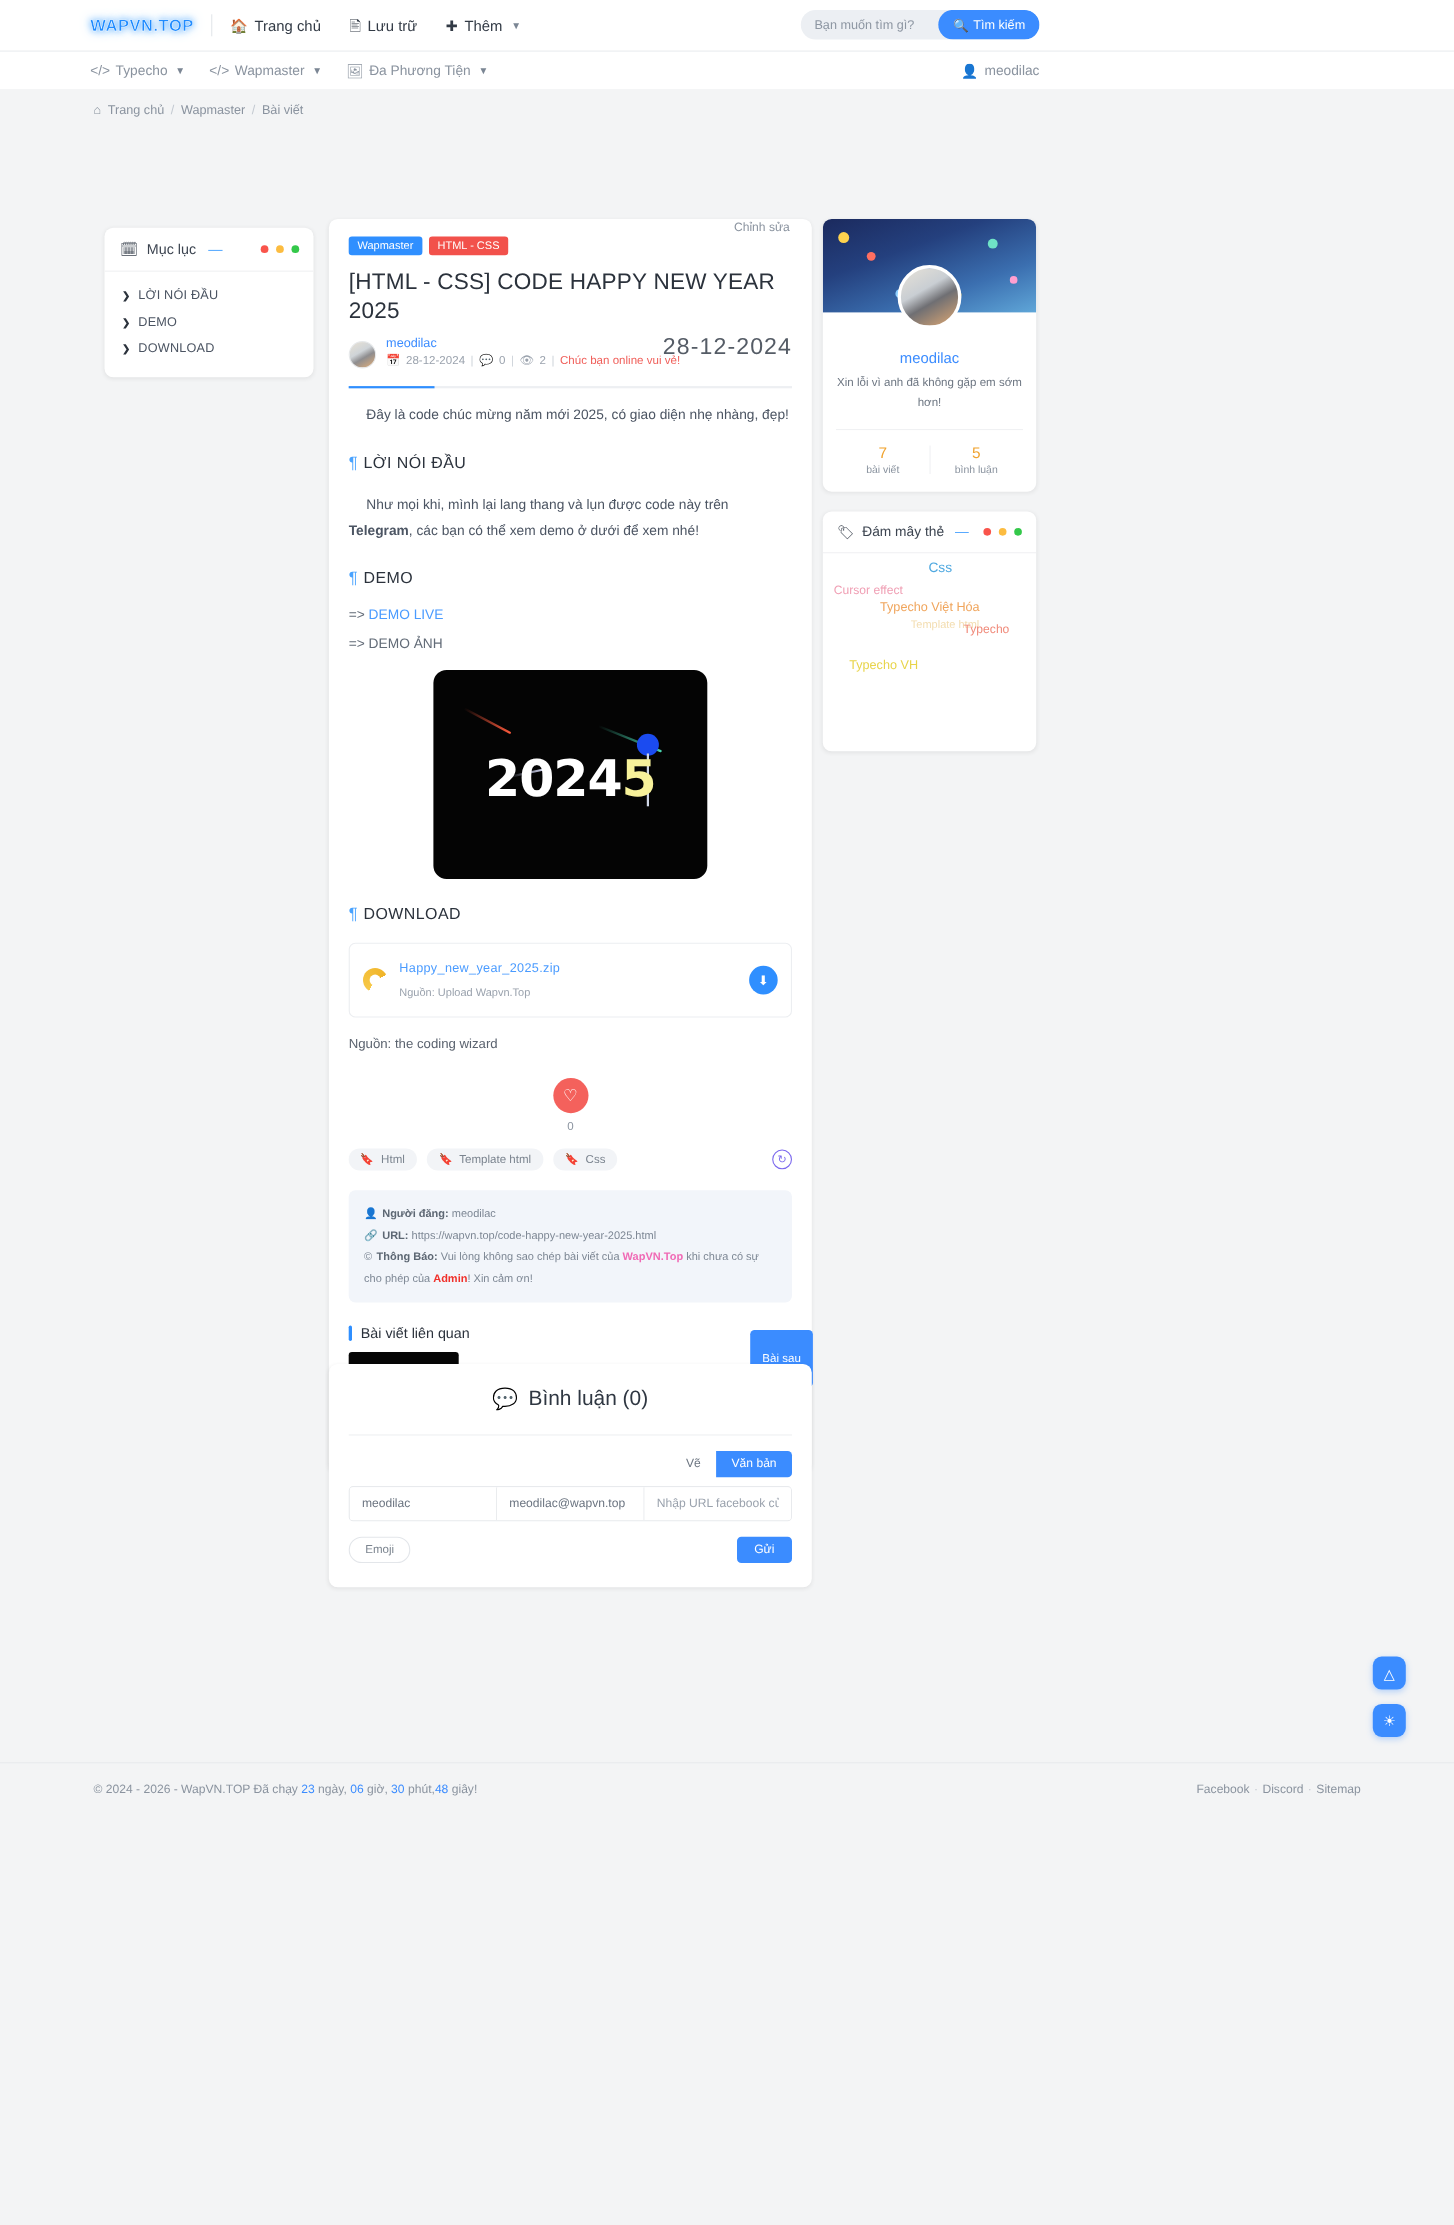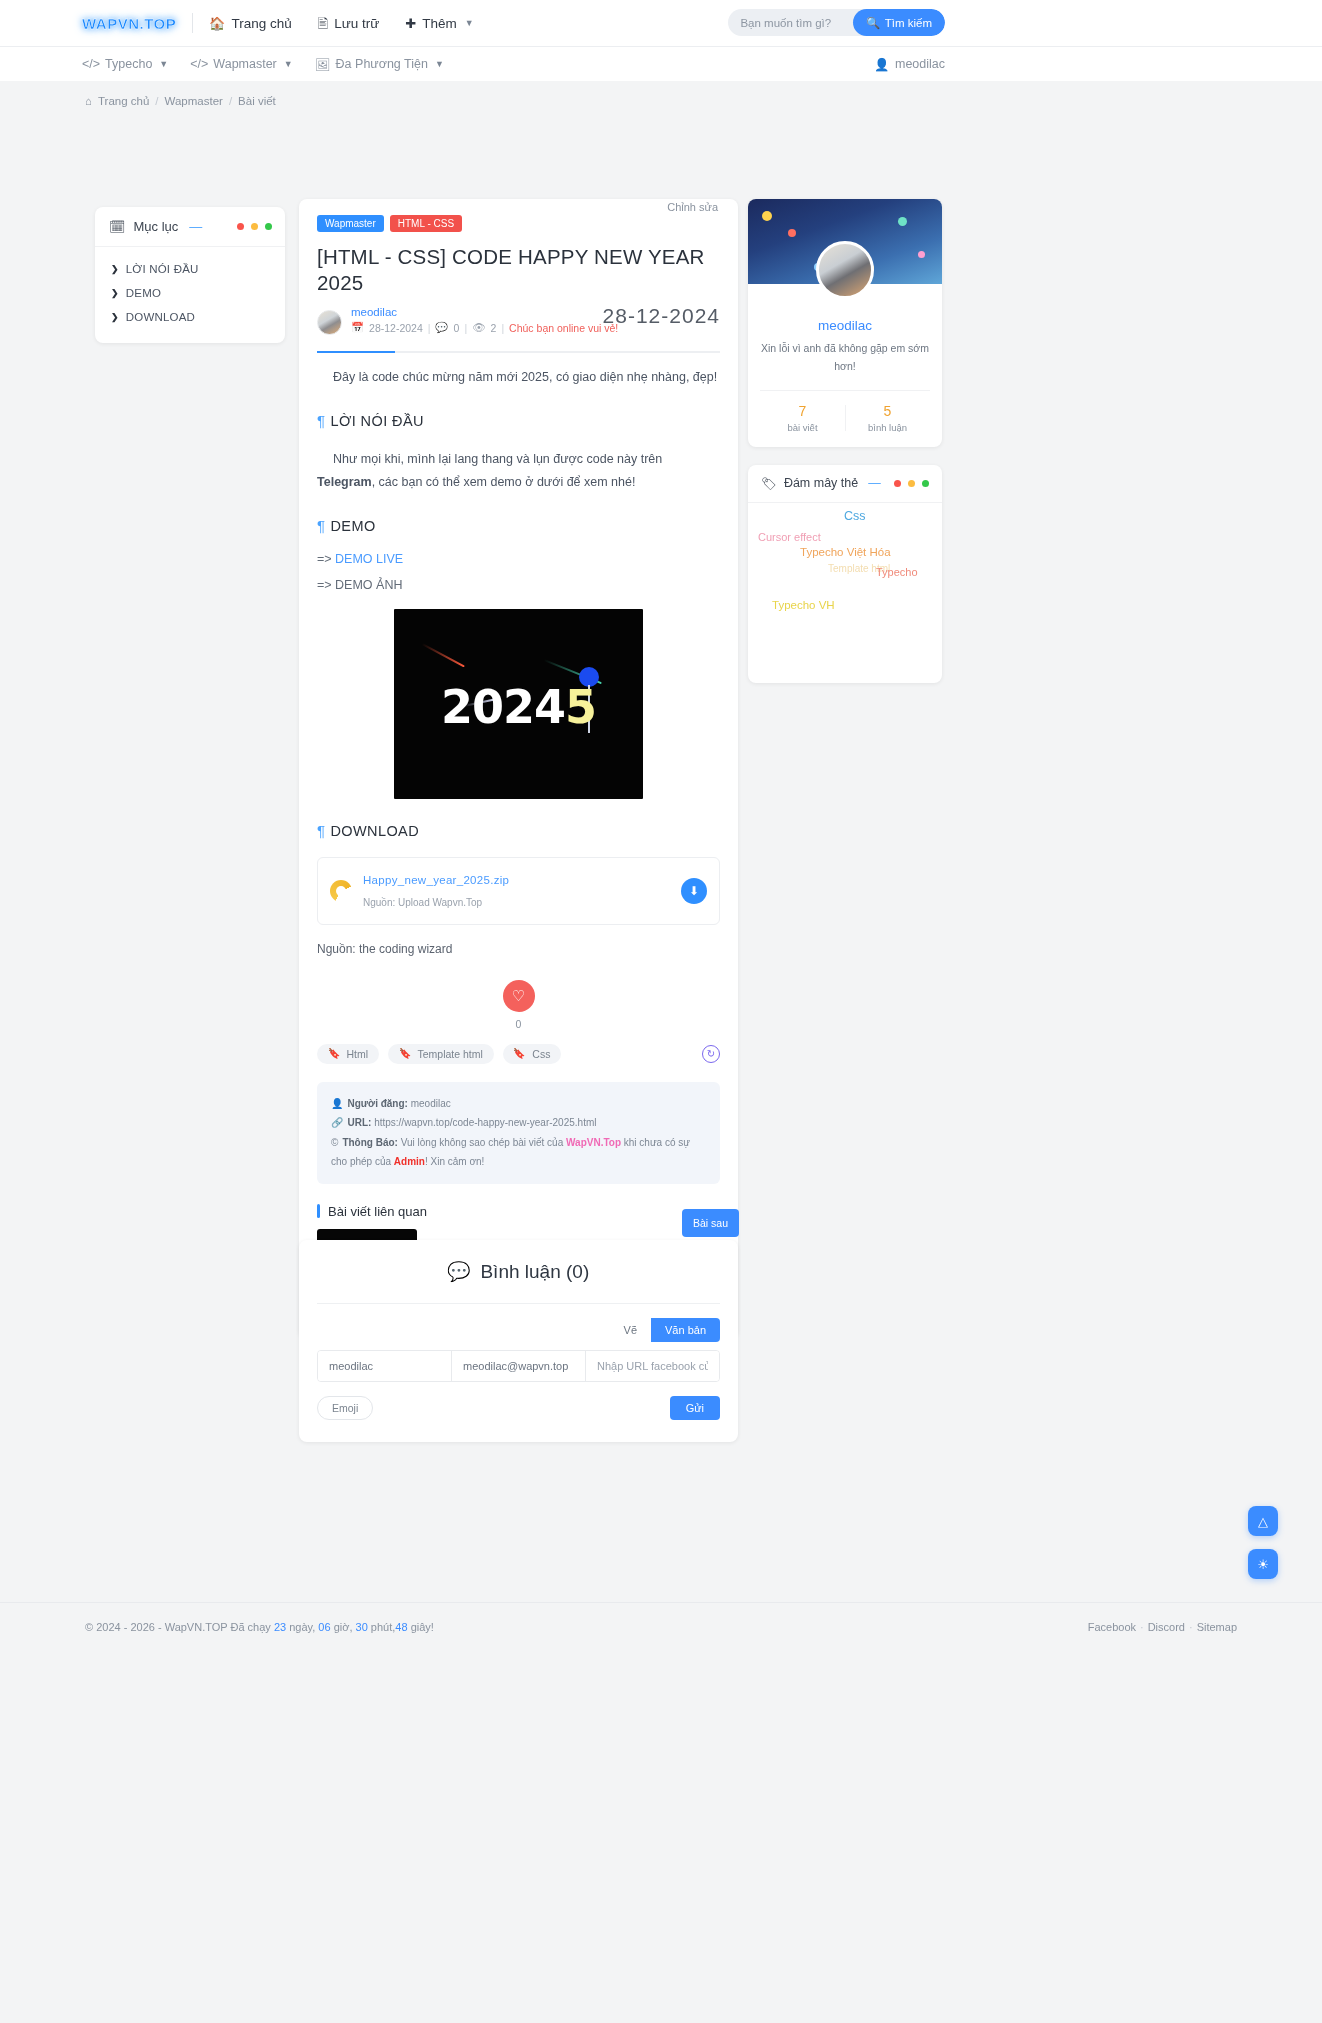--- a/index.html
+++ b/index.html
@@ -147,21 +147,21 @@
   .body p.indent{text-indent:16px;}
   h2.sec{
     font-size:14.5px;color:#2b323c;font-weight:400;margin:18px 0 8px;
     display:flex;align-items:center;gap:5px;letter-spacing:.4px;
   }
   h2.sec .pil{color:#4aa3ff;font-size:15px;}
   .arrow-line{margin:3px 0;font-size:12.5px;color:#636c78;}
   .arrow-line a{color:#4a9bff;text-decoration:none;}
   .demo-img{
     width:249px;height:190px;margin:12px auto 0;display:block;
-    background:#040404;border-radius:1px;position:relative;overflow:hidden;
+    background:#040404;border-radius:12px;position:relative;overflow:hidden;
   }
   .demo-img .yr{
     position:absolute;left:50%;top:52%;transform:translate(-50%,-50%);
     font-size:46px;font-weight:bold;color:#fff;letter-spacing:-1px;
     font-family:"DejaVu Sans", sans-serif;
   }
   .demo-img .yr em{color:#f7f19a;font-style:normal;}
   .demo-img .ball{
     position:absolute;width:20px;height:20px;border-radius:50%;background:#1b4bf0;
     right:44px;top:58px;
@@ -226,21 +226,21 @@
   .rel-head:before{content:"";width:3px;height:14px;background:#2f8fff;border-radius:2px;}
   .rel-card{margin-top:10px;width:100px;}
   .rel-thumb{
     width:100px;height:72px;background:#060606;border-radius:3px;position:relative;overflow:hidden;
   }
   .rel-thumb .sp{position:absolute;background:#fff;border-radius:50%;}
   .rel-cap{font-size:9.5px;color:#8a939f;margin-top:6px;}
 
   .nextbtn{
     position:absolute;left:682px;top:1128px;background:#3b8cff;color:#fff;
-    font-size:10.5px;border:none;border-radius:4px;padding:8px 11px;cursor:pointer;
+    font-size:10.5px;border:none;border-radius:4px;padding:20px 11px;cursor:pointer;
     font-family:"Liberation Sans", sans-serif;
   }
 
   
   .comments{
     position:absolute;left:299px;top:1159px;width:439px;
     background:#fff;border-radius:8px;box-shadow:0 1px 4px rgba(0,0,0,.07);
     padding:20px 18px 22px;
   }
   .cm-title{

